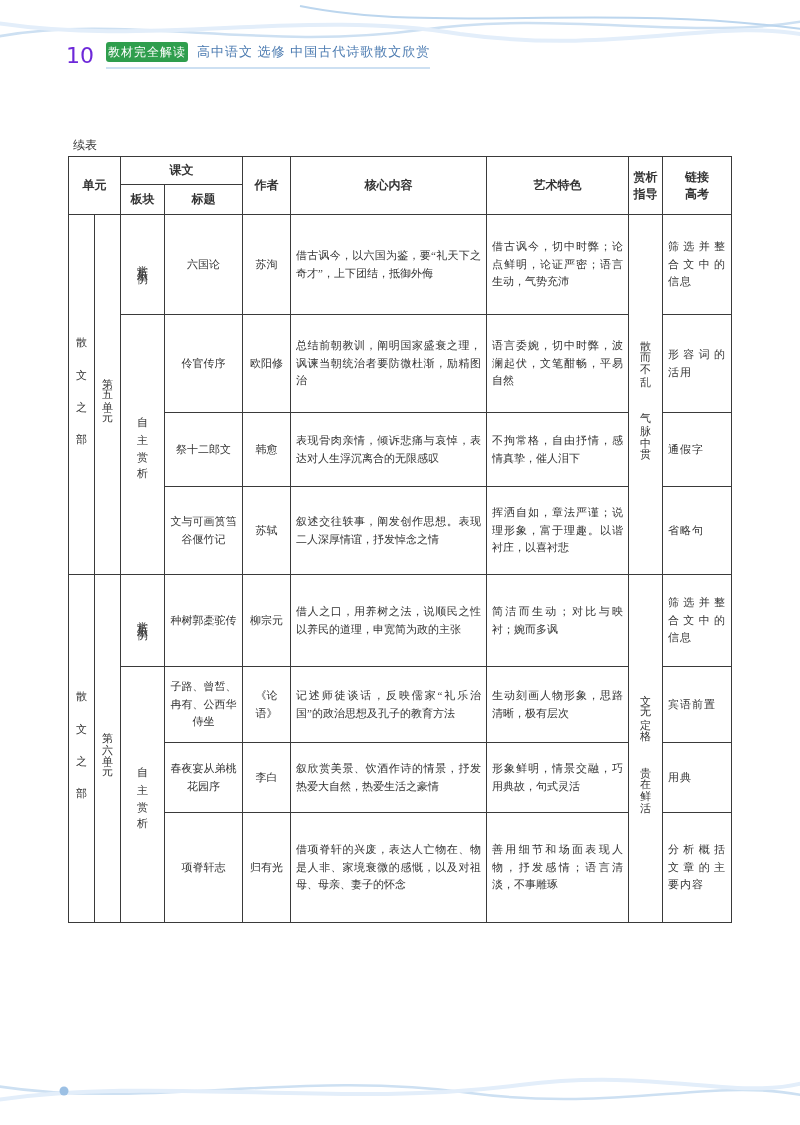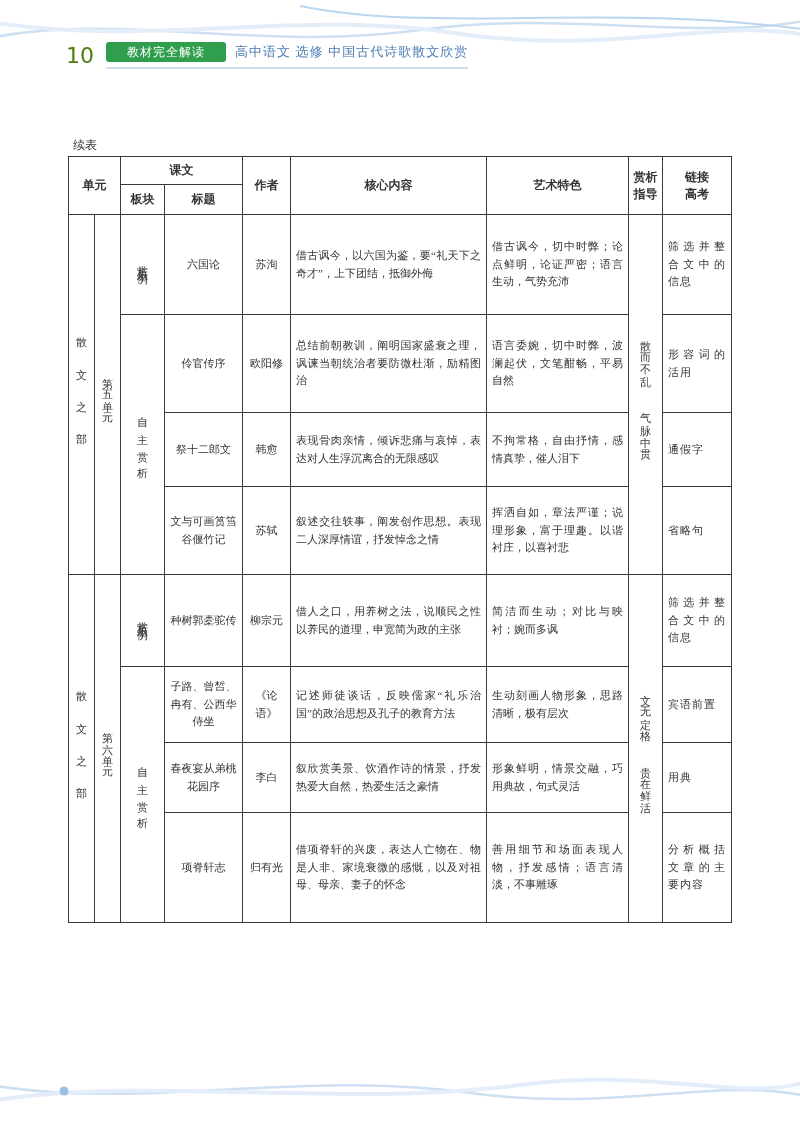--- a/index.html
+++ b/index.html
@@ -7,23 +7,23 @@
     width:800px;height:1125px;position:relative;background:#ffffff;
     font-family:"Liberation Serif","DejaVu Serif",serif;color:#333;
     overflow:hidden;
   }
   .deco{position:absolute;left:0;pointer-events:none;}
   .deco.top{top:0;}
   .deco.bottom{bottom:0;}
 
   
   .header{position:absolute;top:42px;left:66px;display:flex;align-items:center;gap:12px;}
-  .page-num{font-size:22px;color:#4d7c0f;font-family:"DejaVu Sans","Liberation Sans",sans-serif;}
+  .page-num{font-size:22px;color:#6d28d9;font-family:"DejaVu Sans","Liberation Sans",sans-serif;}
   .brand{display:flex;align-items:center;gap:9px;border-bottom:2px solid #cdе0f2;border-bottom:2px solid #cde0f2;padding-bottom:5px;}
-  .badge{background:#2f9e4d;color:#fff;font-size:12px;line-height:1;padding:4px 21px;border-radius:3px;
+  .badge{background:#2f9e4d;color:#fff;font-size:12px;line-height:1;padding:4px 2px;border-radius:3px;
          font-family:"Liberation Sans","DejaVu Sans",sans-serif;letter-spacing:1px;}
   .subtitle{color:#4a7ab0;font-size:13px;letter-spacing:1px;font-family:"Liberation Sans","DejaVu Sans",sans-serif;}
 
   .table-note{position:absolute;top:137px;left:73px;font-size:12px;color:#333;}
 
   
   table.main{position:absolute;top:156px;left:68px;width:663px;border-collapse:collapse;table-layout:fixed;}
   table.main th,table.main td{border:1px solid #3a3a3a;vertical-align:middle;overflow:hidden;}
   table.main th{font-size:12px;font-weight:bold;text-align:center;padding:2px;}
   table.main td{font-size:11px;line-height:1.6;padding:3px 5px;}

